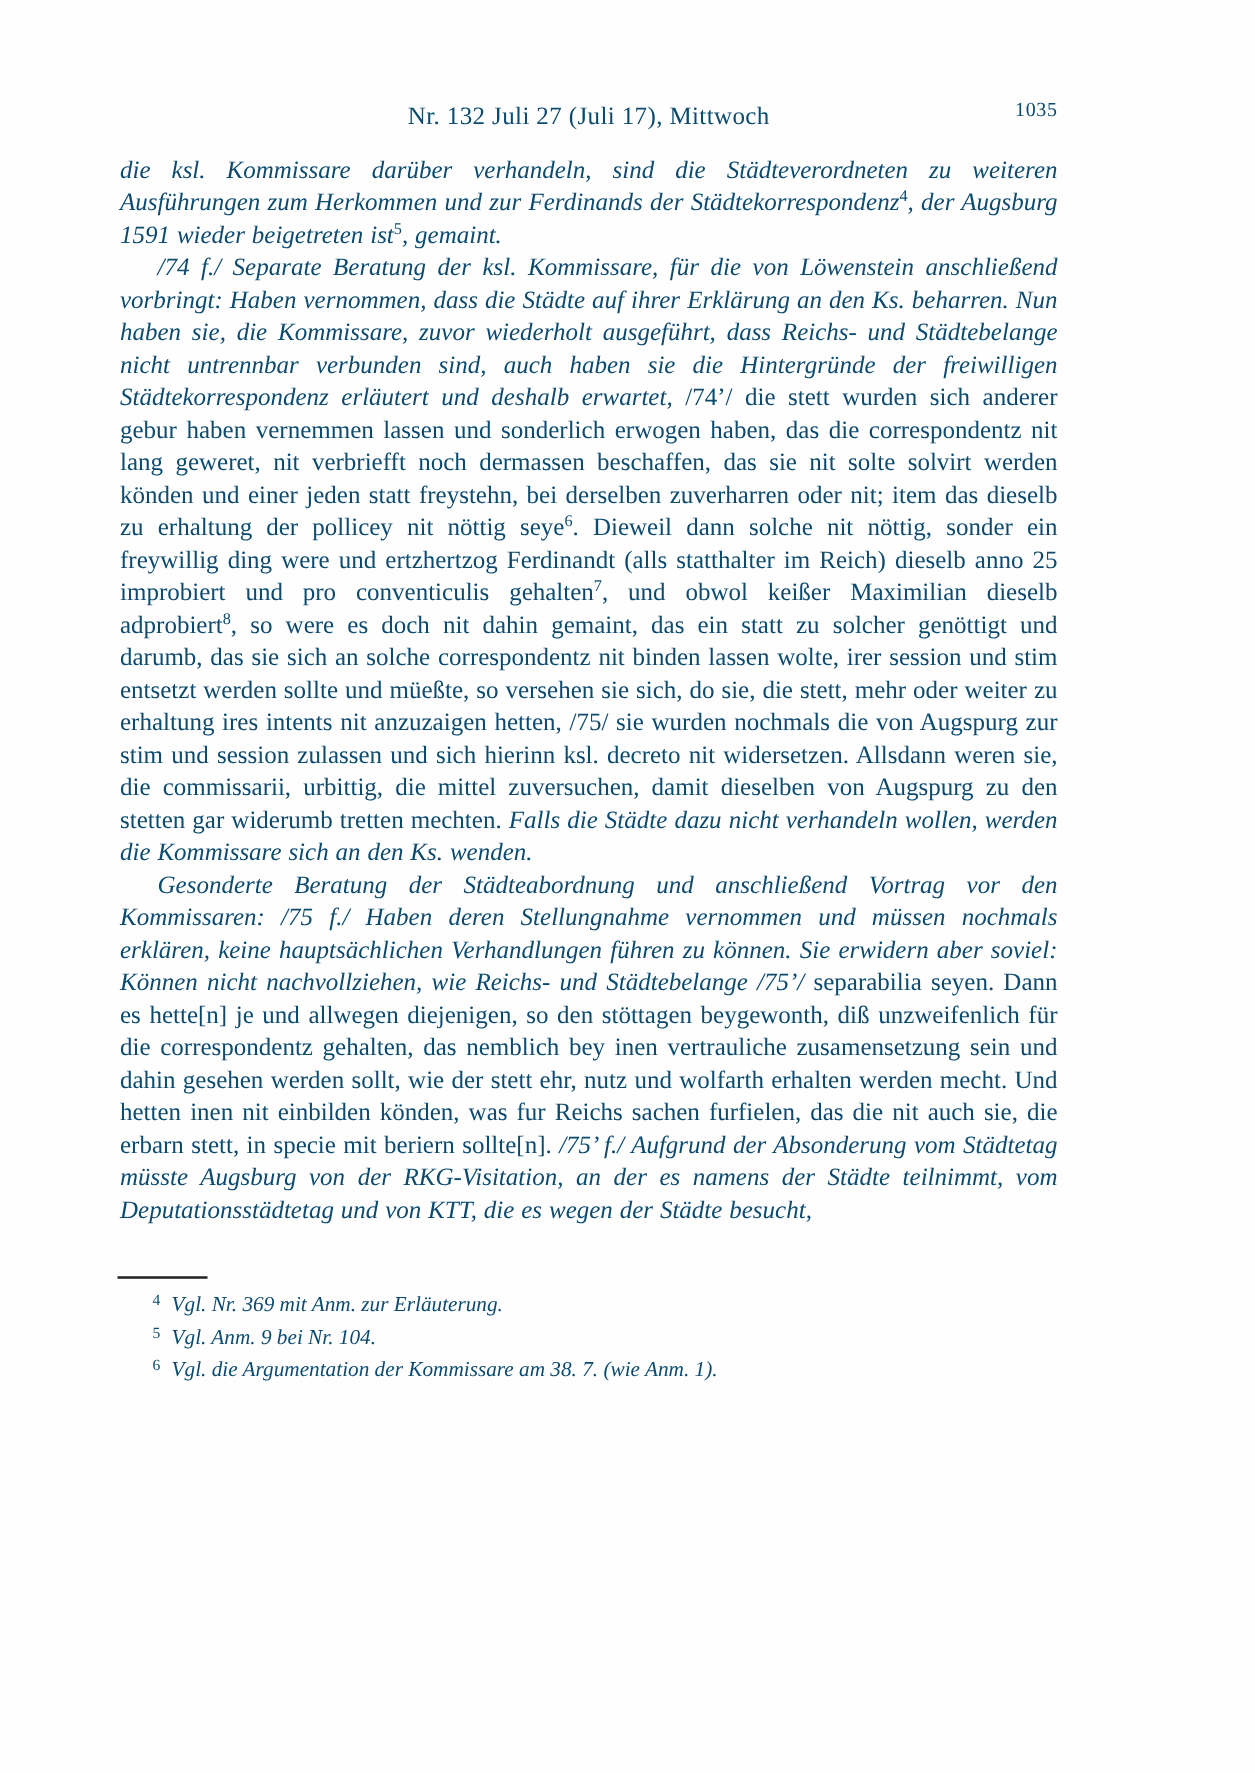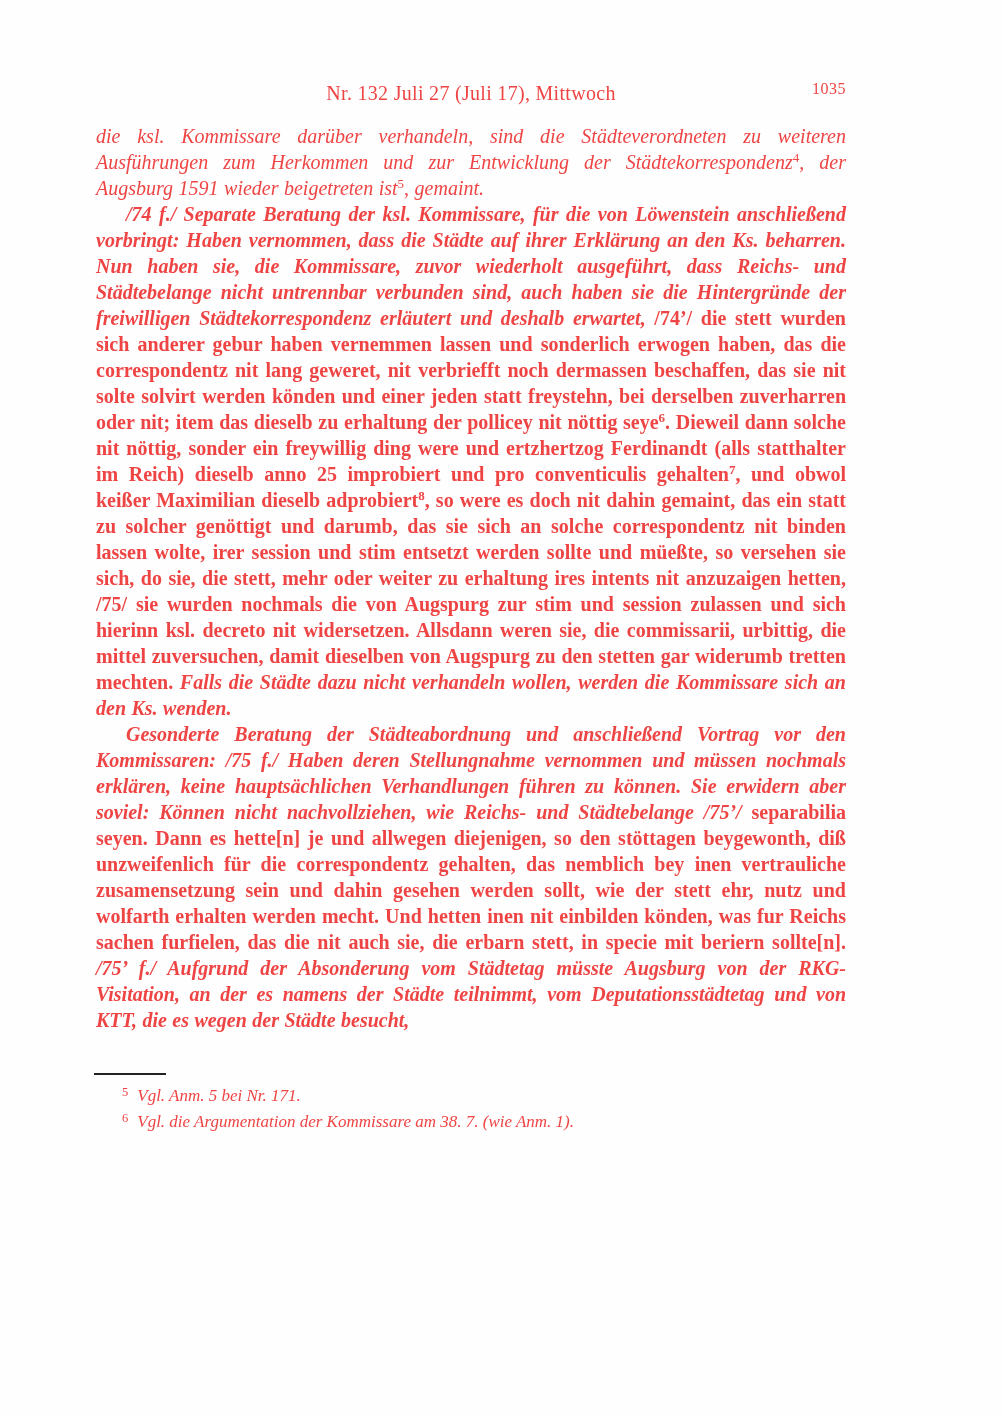--- a/index.html
+++ b/index.html
@@ -5,21 +5,21 @@
   html, body {
     margin: 0;
     padding: 0;
     background: #ffffff;
   }
   .page {
     position: relative;
     width: 1004px;
     height: 1418px;
     background: #fefefe;
-    color: #ef4444;
+    color: #0c4a6e;
     font-family: "Liberation Serif", "DejaVu Serif", serif;
     box-sizing: border-box;
     padding: 80px 118px 0 96px;
     overflow: hidden;
   }
   .running-head {
     position: relative;
     height: 26px;
     line-height: 26px;
     width: 750px;
@@ -43,21 +43,20 @@
     font-size: 20px;
     line-height: 26px;
     text-align: justify;
     word-spacing: 0.5px;
   }
   .body-text p.para {
     margin: 0;
   }
   .body-text p.para.indent {
     text-indent: 30px;
-    font-weight: bold;
   }
   .italic { font-style: italic; }
   .roman  { font-style: normal; }
   .sup {
     font-style: normal;
     font-size: 13px;
     line-height: 0;
     position: relative;
     top: -7px;
   }
@@ -92,26 +91,27 @@
 <body>
 
 <div class="page">
 
   <div class="running-head">
     <span class="head-title">Nr. 132 Juli 27 (Juli 17), Mittwoch</span>
     <span class="head-pagenum">1035</span>
   </div>
 
   <div class="body-text">
-      <p class="para"><span class="italic">die ksl. Kommissare darüber verhandeln, sind die Städteverordneten zu weiteren Ausführungen zum Herkommen und zur Entwicklung der Städtekorrespondenz</span><span class="sup">4</span><span class="italic">, der Augsburg 1591 wieder beigetreten ist</span><span class="sup">5</span><span class="italic">, gemaint.</span></p>
+      <p class="para"><span class="italic">die ksl. Kommissare darüber verhandeln, sind die Städteverordneten zu weiteren Ausführungen zum Herkommen und zur Ferdinands der Städtekorrespondenz</span><span class="sup">4</span><span class="italic">, der Augsburg 1591 wieder beigetreten ist</span><span class="sup">5</span><span class="italic">, gemaint.</span></p>
       <p class="para indent"><span class="italic">/74 f./ Separate Beratung der ksl. Kommissare, für die von Löwenstein anschließend vorbringt: Haben vernommen, dass die Städte auf ihrer Erklärung an den Ks. beharren. Nun haben sie, die Kommissare, zuvor wiederholt ausgeführt, dass Reichs- und Städtebelange nicht untrennbar verbunden sind, auch haben sie die Hintergründe der freiwilligen Städtekorrespondenz erläutert und deshalb erwartet, </span><span class="roman">/74’/ die stett wurden sich anderer gebur haben vernemmen lassen und sonderlich erwogen haben, das die correspondentz nit lang geweret, nit verbriefft noch dermassen beschaffen, das sie nit solte solvirt werden könden und einer jeden statt freystehn, bei derselben zuverharren oder nit; item das dieselb zu erhaltung der pollicey nit nöttig seye</span><span class="sup">6</span><span class="roman">. Dieweil dann solche nit nöttig, sonder ein freywillig ding were und ertzhertzog Ferdinandt (alls statthalter im Reich) dieselb anno 25 improbiert und pro conventiculis gehalten</span><span class="sup">7</span><span class="roman">, und obwol keißer Maximilian dieselb adprobiert</span><span class="sup">8</span><span class="roman">, so were es doch nit dahin gemaint, das ein statt zu solcher genöttigt und darumb, das sie sich an solche correspondentz nit binden lassen wolte, irer session und stim entsetzt werden sollte und müeßte, so versehen sie sich, do sie, die stett, mehr oder weiter zu erhaltung ires intents nit anzuzaigen hetten, /75/ sie wurden nochmals die von Augspurg zur stim und session zulassen und sich hierinn ksl. decreto nit widersetzen. Allsdann weren sie, die commissarii, urbittig, die mittel zuversuchen, damit dieselben von Augspurg zu den stetten gar widerumb tretten mechten. </span><span class="italic">Falls die Städte dazu nicht verhandeln wollen, werden die Kommissare sich an den Ks. wenden.</span></p>
       <p class="para indent"><span class="italic">Gesonderte Beratung der Städteabordnung und anschließend Vortrag vor den Kommissaren: /75 f./ Haben deren Stellungnahme vernommen und müssen nochmals erklären, keine hauptsächlichen Verhandlungen führen zu können. Sie erwidern aber soviel: Können nicht nachvollziehen, wie Reichs- und Städtebelange /75’/ </span><span class="roman">separabilia seyen. Dann es hette[n] je und allwegen diejenigen, so den stöttagen beygewonth, diß unzweifenlich für die correspondentz gehalten, das nemblich bey inen vertrauliche zusamensetzung sein und dahin gesehen werden sollt, wie der stett ehr, nutz und wolfarth erhalten werden mecht. Und hetten inen nit einbilden könden, was fur Reichs sachen furfielen, das die nit auch sie, die erbarn stett, in specie mit beriern sollte[n]. </span><span class="italic">/75’ f./ Aufgrund der Absonderung vom Städtetag müsste Augsburg von der RKG-Visitation, an der es namens der Städte teilnimmt, vom Deputationsstädtetag und von KTT, die es wegen der Städte besucht,</span></p>
     </div>
 
   <div class="footnote-area">
     <div class="footnote-rule"></div>
     <div>
-        <div class="footnote"><span class="fn-num">5</span><span class="fn-text">Vgl. Anm. 5 bei Nr. 171.</span></div>
+        <div class="footnote"><span class="fn-num">4</span><span class="fn-text">Vgl. Nr. 369 mit Anm. zur Erläuterung.</span></div>
+        <div class="footnote"><span class="fn-num">5</span><span class="fn-text">Vgl. Anm. 9 bei Nr. 104.</span></div>
         <div class="footnote"><span class="fn-num">6</span><span class="fn-text">Vgl. die Argumentation der Kommissare am 38. 7. (wie Anm. 1).</span></div>
       </div>
   </div>
 
 </div>
 
 </body></html>

